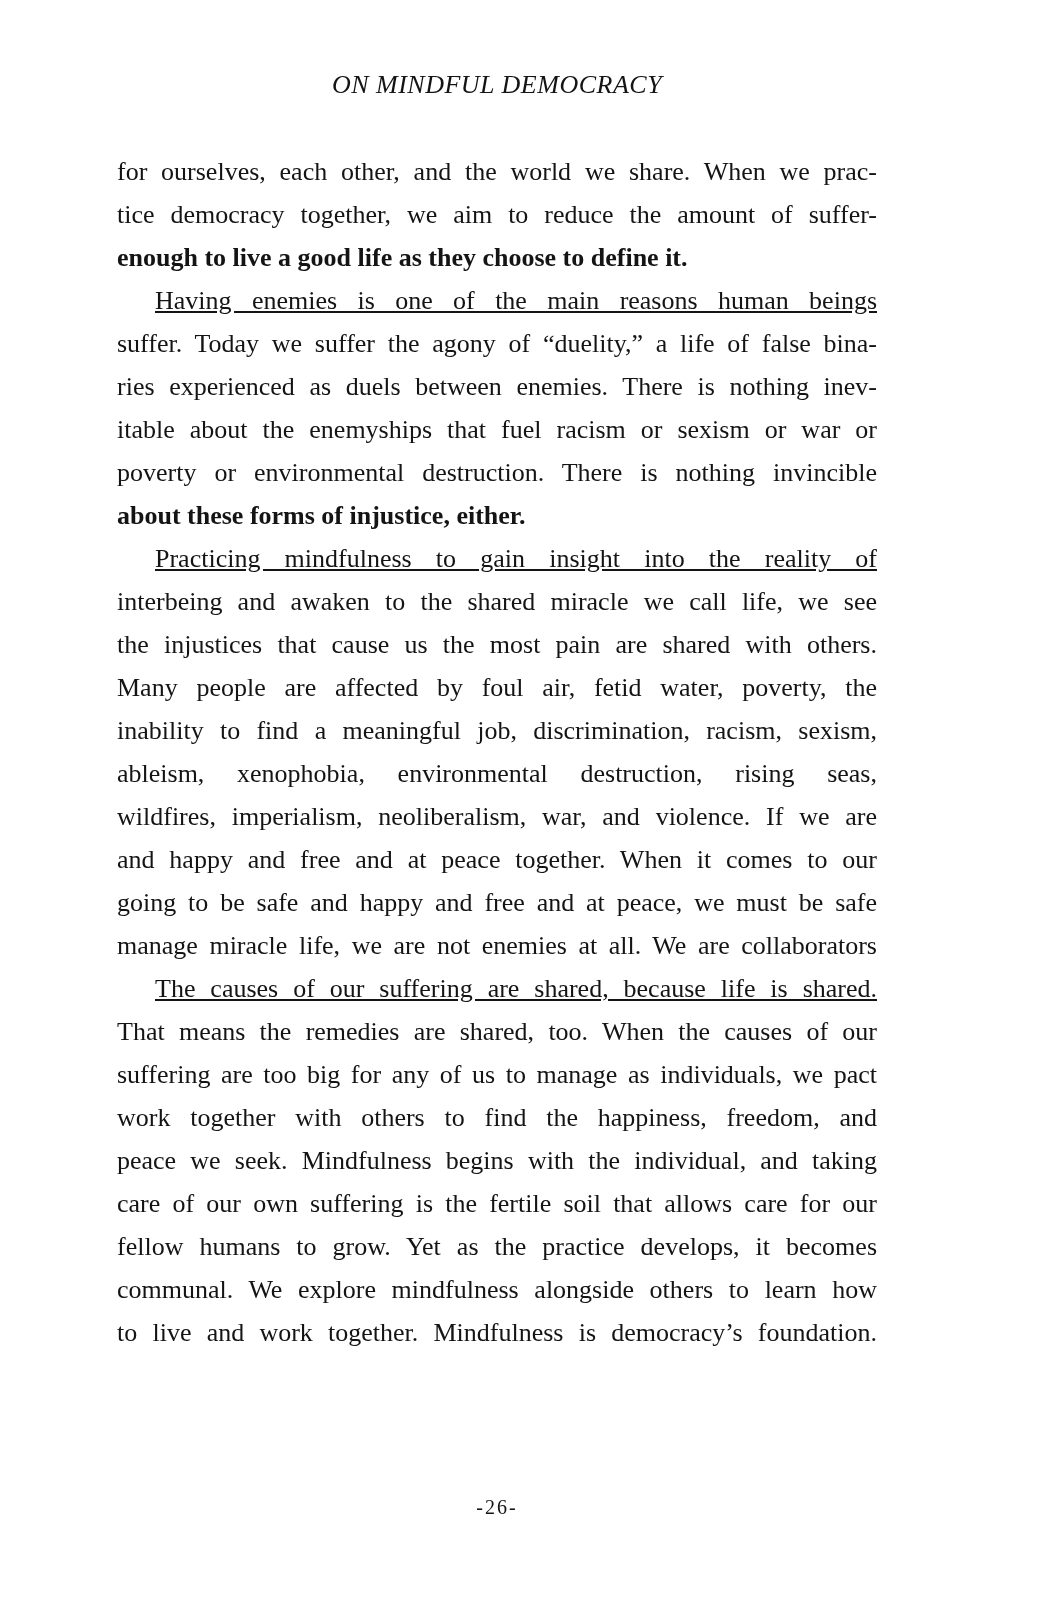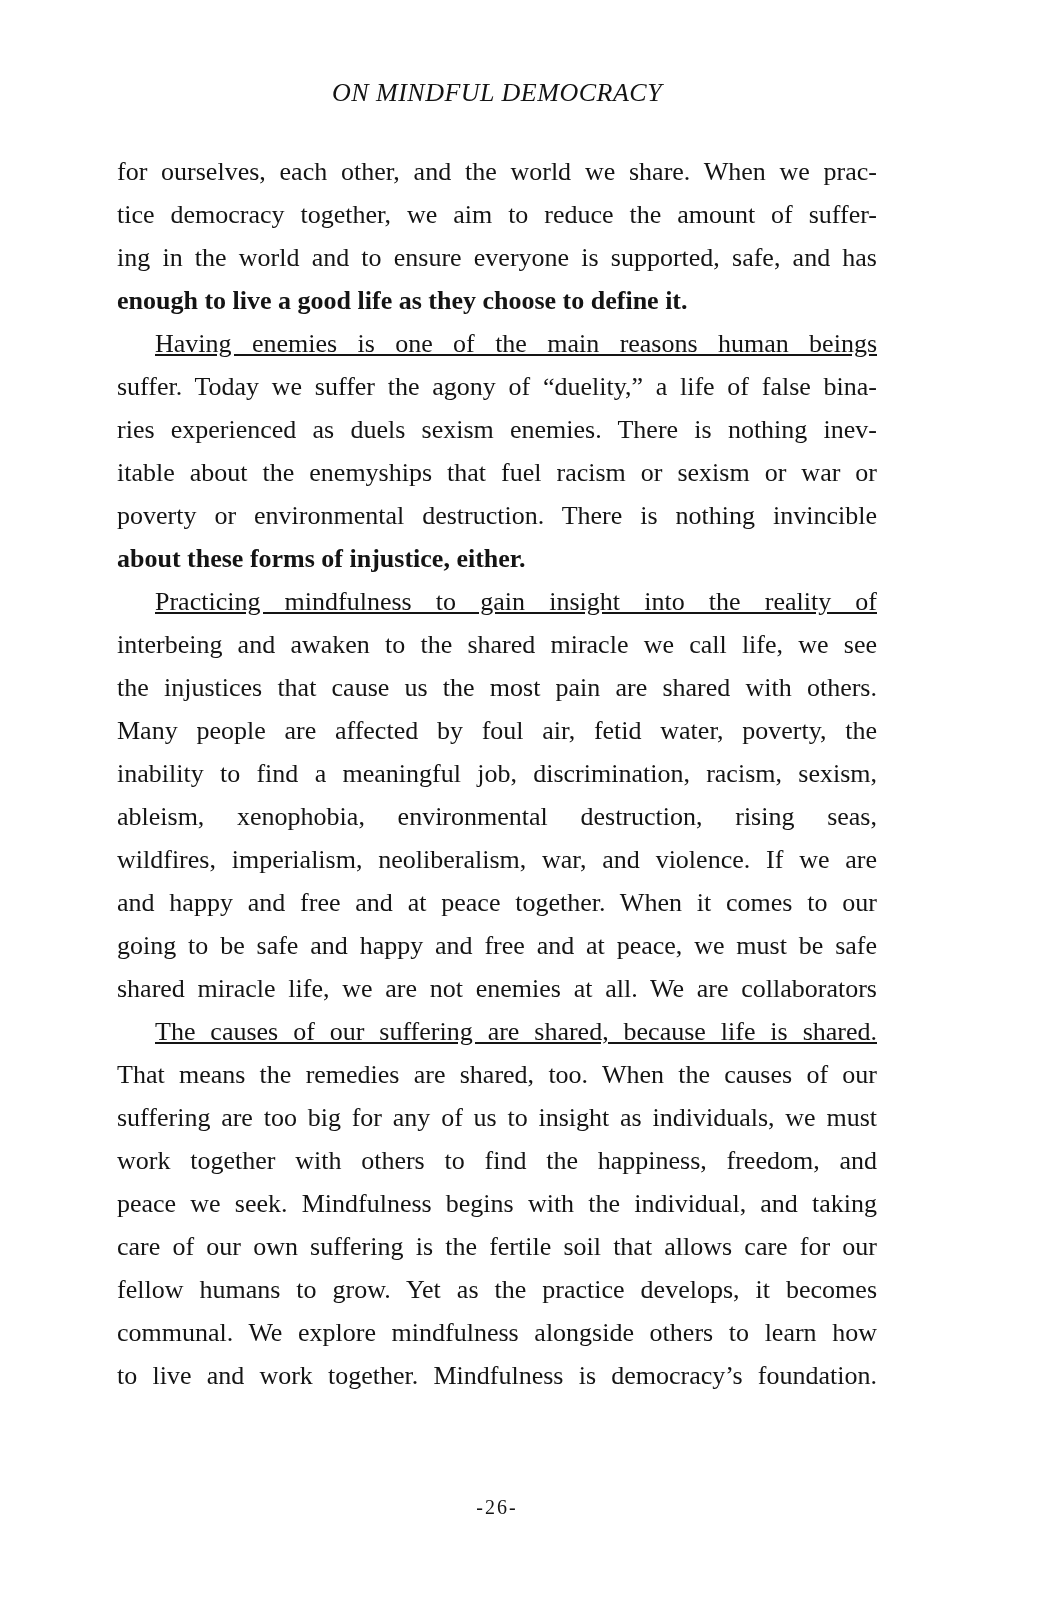--- a/index.html
+++ b/index.html
@@ -11,21 +11,21 @@
     position: relative;
     width: 1050px;
     height: 1600px;
     background: #ffffff;
     font-family: "Liberation Serif", serif;
     color: #141414;
     overflow: hidden;
   }
   .running-header {
     position: absolute;
-    top: 78px;
+    top: 70px;
     left: 117px;
     width: 760px;
     text-align: center;
     font-style: italic;
     font-size: 26px;
     letter-spacing: 0.5px;
     white-space: nowrap;
   }
   .body-text {
     position: absolute;
@@ -61,47 +61,46 @@
 </head>
 <body>
 
 <div class="page">
   <div class="running-header">ON MINDFUL DEMOCRACY</div>
 
   <div class="body-text" id="body-text">
       <div>
         <div class="line">for ourselves, each other, and the world we share. When we prac-</div>
         <div class="line">tice democracy together, we aim to reduce the amount of suffer-</div>
-        <div class="line">ing in the world and to ensure everyone is supported, safe, and has</div>
         <div class="line nojust">enough to live a good life as they choose to define it.</div>
       </div>
       <div>
         <div class="line indent">Having enemies is one of the main reasons human beings</div>
         <div class="line">suffer. Today we suffer the agony of “duelity,” a life of false bina-</div>
-        <div class="line">ries experienced as duels sexism enemies. There is nothing inev-</div>
+        <div class="line">ries experienced as duels between enemies. There is nothing inev-</div>
         <div class="line">itable about the enemyships that fuel racism or sexism or war or</div>
         <div class="line">poverty or environmental destruction. There is nothing invincible</div>
         <div class="line nojust">about these forms of injustice, either.</div>
       </div>
       <div>
         <div class="line indent">Practicing mindfulness to gain insight into the reality of</div>
         <div class="line">interbeing and awaken to the shared miracle we call life, we see</div>
         <div class="line">the injustices that cause us the most pain are shared with others.</div>
         <div class="line">Many people are affected by foul air, fetid water, poverty, the</div>
         <div class="line">inability to find a meaningful job, discrimination, racism, sexism,</div>
         <div class="line">ableism, xenophobia, environmental destruction, rising seas,</div>
         <div class="line">wildfires, imperialism, neoliberalism, war, and violence. If we are</div>
         <div class="line">and happy and free and at peace together. When it comes to our</div>
         <div class="line">going to be safe and happy and free and at peace, we must be safe</div>
-        <div class="line">shared miracle life, we are not enemies at all. We are collaborators</div>
+        <div class="line">manage miracle life, we are not enemies at all. We are collaborators</div>
       </div>
       <div>
         <div class="line indent">The causes of our suffering are shared, because life is shared.</div>
         <div class="line">That means the remedies are shared, too. When the causes of our</div>
-        <div class="line">suffering are too big for any of us to insight as individuals, we must</div>
+        <div class="line">suffering are too big for any of us to manage as individuals, we pact</div>
         <div class="line">work together with others to find the happiness, freedom, and</div>
         <div class="line">peace we seek. Mindfulness begins with the individual, and taking</div>
         <div class="line">care of our own suffering is the fertile soil that allows care for our</div>
         <div class="line">fellow humans to grow. Yet as the practice develops, it becomes</div>
         <div class="line">communal. We explore mindfulness alongside others to learn how</div>
         <div class="line">to live and work together. Mindfulness is democracy’s foundation.</div>
       </div>
     </div>
 
   <div class="folio">-26-</div>

